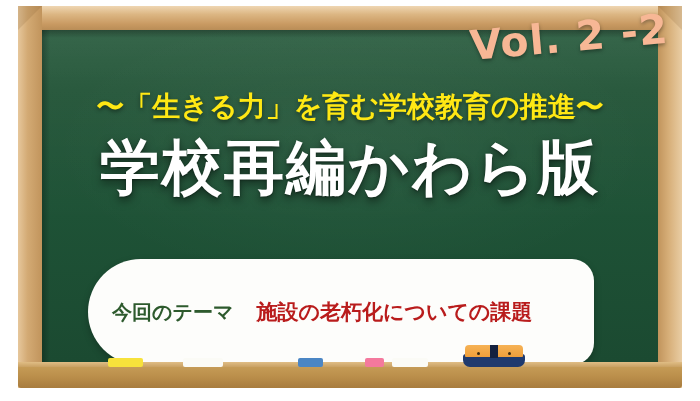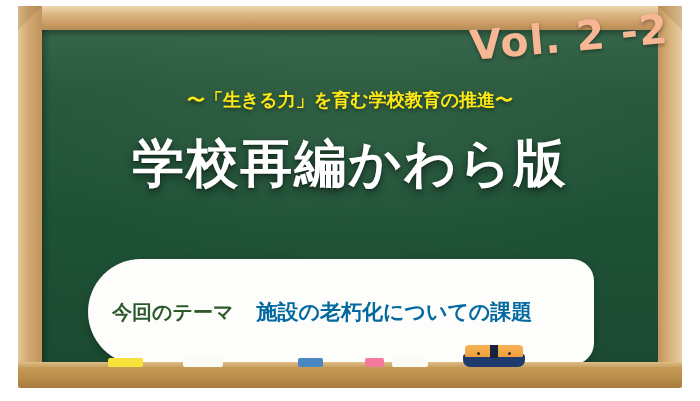--- a/index.html
+++ b/index.html
@@ -177,36 +177,36 @@
     white-space: nowrap;
   }
 
   
   .subtitle {
     position: absolute;
     left: 0;
     top: 88px;
     width: 700px;
     text-align: center;
-    font-size: 18px;
+    font-size: 28px;
     font-weight: bold;
     color: #ffe814;
     letter-spacing: 0px;
     text-shadow: 0 2px 4px rgba(0,0,0,0.45);
     white-space: nowrap;
   }
 
   
   .title {
     position: absolute;
     left: 0;
     top: 136px;
     width: 700px;
     text-align: center;
-    font-size: 52px;
+    font-size: 60px;
     font-weight: bold;
     color: #ffffff;
     letter-spacing: 2px;
     text-shadow: 0 4px 9px rgba(0,0,0,0.5), 0 1px 2px rgba(0,0,0,0.4);
     white-space: nowrap;
     line-height: 1.05;
   }
 
   
   .theme-panel {
@@ -259,21 +259,21 @@
   </div>
 
   <div class="vol" style="color: rgb(247, 183, 149);">Vol. 2 -2</div>
 
   <div class="subtitle" style="color: rgb(255, 232, 20);">〜「生きる力」を育む学校教育の推進〜</div>
 
   <div class="title" style="color: rgb(255, 255, 255);">学校再編かわら版</div>
 
   <div class="theme-panel" style="background: rgb(253, 253, 251);">
     <span class="theme-label" style="color: rgb(45, 90, 45);">今回のテーマ</span>
-    <span class="theme-value" style="color: #0369a1;">施設の老朽化についての課題</span>
+    <span class="theme-value" style="color: #b91c1c;">施設の老朽化についての課題</span>
   </div>
 
   <div class="ledge"></div>
   <div class="ledge-lip"></div>
 
   <div id="chalk-layer">
       <div class="chalk" style="left: 108px; top: 358px; width: 35px; background: rgb(247, 226, 59);"></div>
       <div class="chalk" style="left: 183px; top: 358px; width: 40px; background: rgb(251, 251, 246);"></div>
       <div class="chalk" style="left: 298px; top: 358px; width: 25px; background: rgb(75, 134, 196);"></div>
       <div class="chalk" style="left: 365px; top: 358px; width: 19px; background: rgb(244, 121, 157);"></div>

